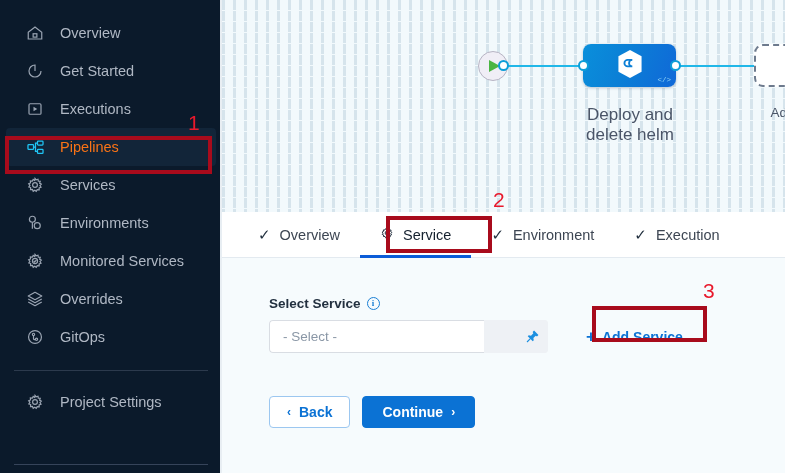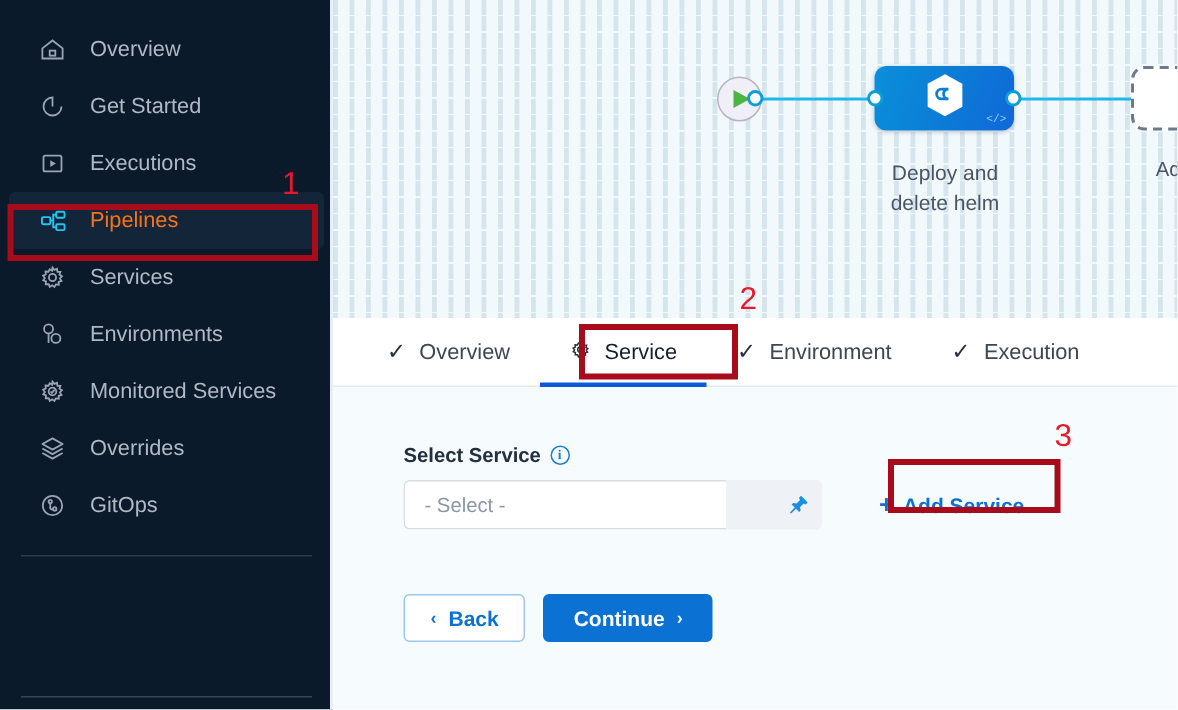--- a/index.html
+++ b/index.html
@@ -104,21 +104,21 @@
   }
   .hexwrap {
     position: absolute; left: 50%; top: 50%; transform: translate(-50%,-50%);
   }
   .code-badge {
     position: absolute; right: 5px; bottom: 3px;
     color: #8fd2f5; font-size: 7.5px; font-family: "Liberation Mono", monospace;
   }
   .stage-label {
     position: absolute; left: 338px; top: 105px; width: 140px;
-    text-align: center; color: #4a5568; font-size: 14px; line-height: 20px;
+    text-align: center; color: #4a5568; font-size: 17px; line-height: 20px;
   }
   .add-stage {
     position: absolute; left: 532px; top: 44px;
     width: 95px; height: 43px; border-radius: 9px;
     background: #ffffff; border: 2px dashed #6d7a8d;
     display: flex; align-items: center; justify-content: center;
     z-index: 3; cursor: pointer;
   }
   .add-stage-label {
     position: absolute; left: 520px; top: 105px; width: 120px;
@@ -301,20 +301,29 @@
             <circle cx="10" cy="8.5" r="1.5"></circle>
             <circle cx="14" cy="15" r="1.5"></circle>
           <path d="M10 10 V13.5 A1.5 1.5 0 0 0 12.5 15"></path>
         </svg>
       </span>
       <span class="nav-label">GitOps</span>
     </div>
 
     <div class="sb-divider"></div>
 
+    <div class="nav-item" style="margin-top:12px">
+      <span class="ico">
+        <svg width="18" height="18" viewBox="0 0 24 24" fill="none" stroke="#9aa4b2" stroke-width="1.6">
+          <circle cx="12" cy="12" r="3.2"></circle>
+          <path d="M12 3.2 L13.6 5.2 L16 4.3 L16.4 6.9 L19 7 L18.2 9.5 L20.4 10.9 L18.6 12.8 L20 15 L17.5 15.8 L17.6 18.4 L15 18.1 L13.7 20.4 L11.7 18.9 L9.6 20.3 L8.6 17.9 L6 18 L6.2 15.4 L3.8 14.5 L5.2 12.4 L3.6 10.4 L6 9.3 L5.8 6.7 L8.4 6.9 L9.6 4.6 L11.6 5.9 Z"></path>
+        </svg>
+      </span>
+      <span class="nav-label">Project Settings</span>
+    </div>
 
     <div class="sb-bottom-divider"></div>
     <div class="sidebar-edge"></div>
   </div>
 
   <div class="main">
 
     <div class="canvas">
       <div class="canvas-inner">
 

